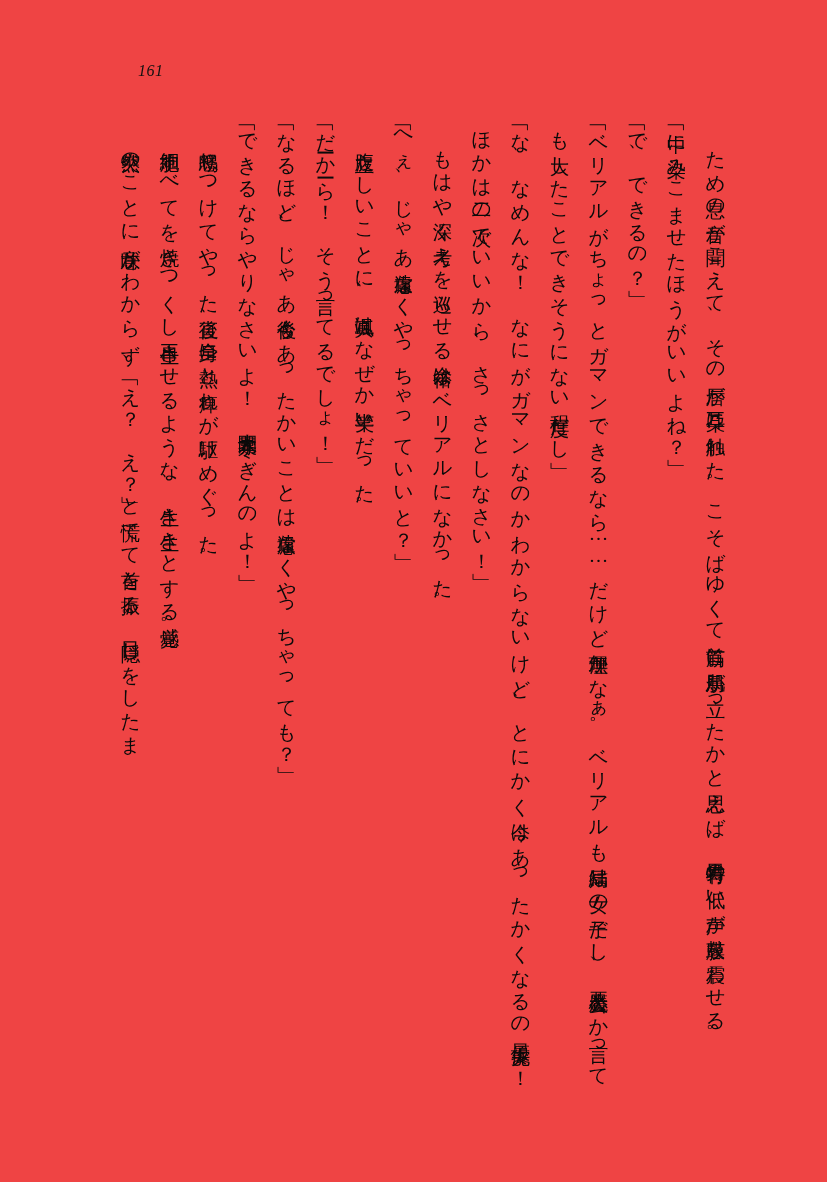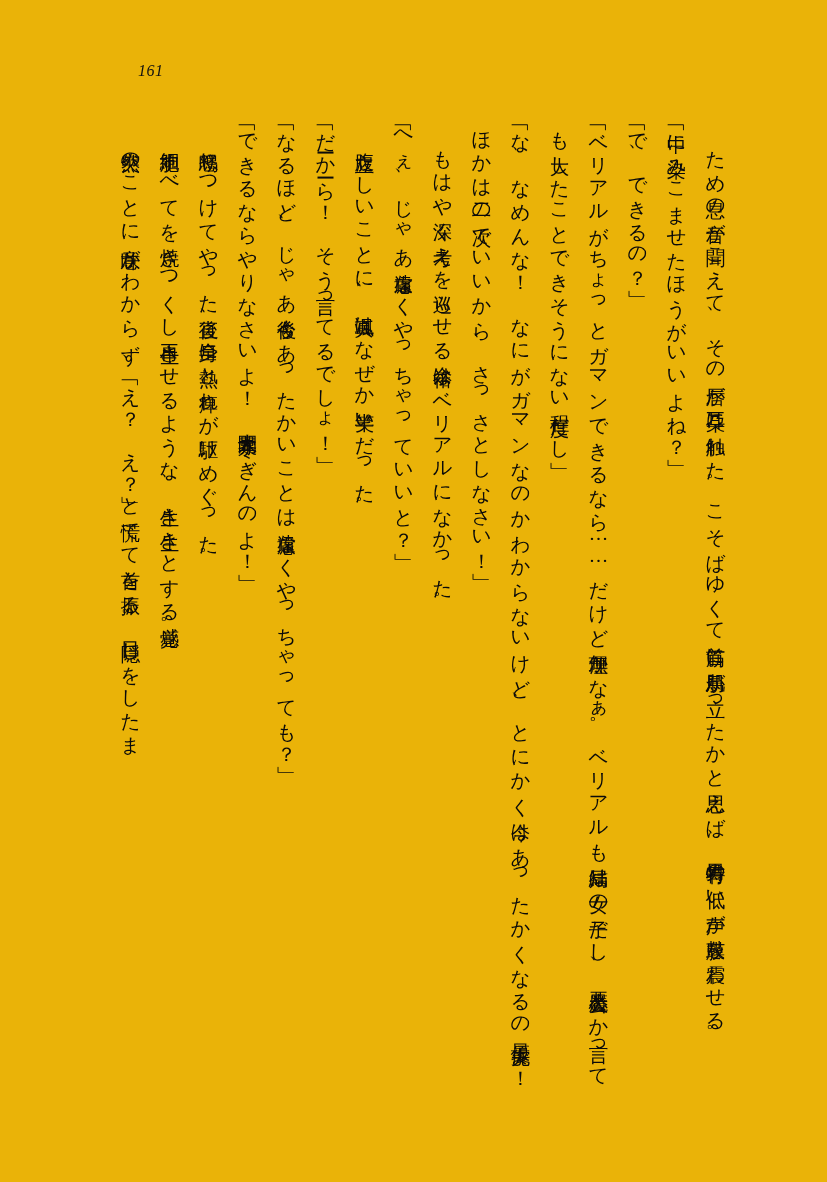--- a/index.html
+++ b/index.html
@@ -4,21 +4,21 @@
 <style>
   html, body {
     margin: 0;
     padding: 0;
     background: #ffffff;
   }
   .page {
     position: relative;
     width: 827px;
     height: 1182px;
-    background: #eab308;
+    background: #ef4444;
     overflow: hidden;
     font-family: "Liberation Serif", serif;
     color: #000000;
   }
   .page-number {
     position: absolute;
     top: 62px;
     left: 138px;
     font-size: 16px;
     font-style: italic;

